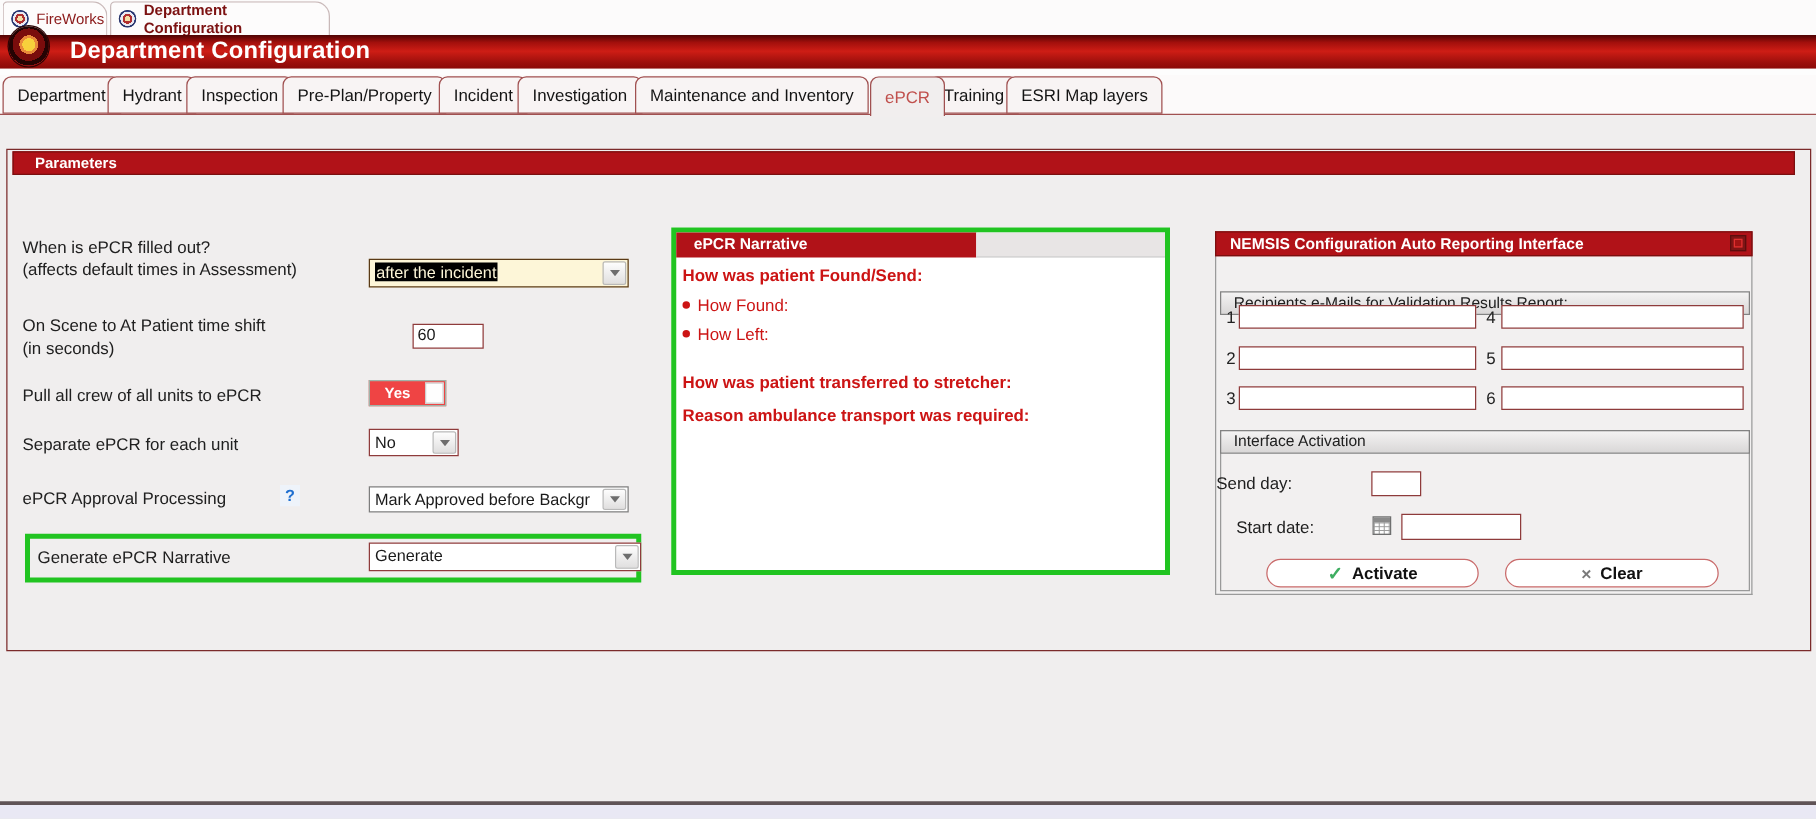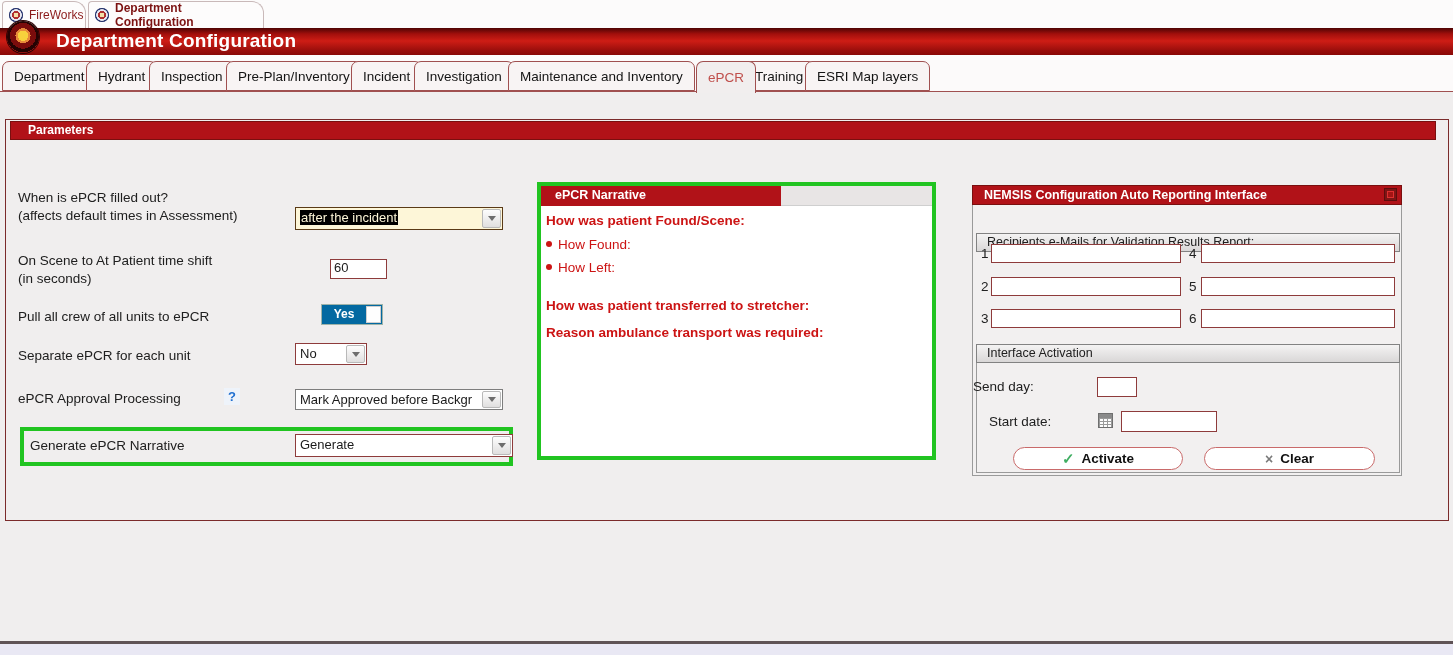--- a/index.html
+++ b/index.html
@@ -63,21 +63,21 @@
     background:linear-gradient(#fdfdfd,#e0dfdf); border:1px solid #b9b9b9; border-radius:2px;
     display:flex; align-items:center; justify-content:center;
   }
   .chev { width:0; height:0; border-left:4px solid transparent; border-right:4px solid transparent; border-top:5px solid #6d6d6d; }
   .dd1 { left:295px; top:207px; width:208px; height:23px; background:#fdf6d8; border-color:#5a3a16; }
   .sel-text { background:#000; color:#fdf6d8; padding:0 1px;text-align:center; }
   .inp { position:absolute; background:#fff; border:1px solid #8e3b3b; font-size:13px; padding:0 3px;margin-left:35px; }
   .inp-60 { left:295px; top:259px; width:57px; height:20px; }
   .toggle {
     position:absolute; left:295px; top:304px; width:62px; height:21px;
-    background:#0369a1; border:1px solid #9fb3a9; cursor:pointer;margin-left:26px;
+    background:#ef4444; border:1px solid #9fb3a9; cursor:pointer;
   }
   .toggle-label { position:absolute; left:0; right:16px; top:0; bottom:0; text-align:center; color:#fff; font-weight:bold; font-size:12px; line-height:19px; }
   .toggle-knob { position:absolute; right:1px; top:1px; width:15px; height:17px; background:#fefefe; border:1px solid #cfcfcf; }
   .dd-no { left:295px; top:343px; width:72px; height:22px; }
   .help-q { position:absolute; left:224px; top:388px; width:16px; height:17px; background:#eef3fa; color:#1f6fd0; font-weight:bold; font-size:13px; text-align:center; line-height:17px; }
   .dd-approval { left:295px; top:389px; width:208px; height:21px; border-color:#7d7d7d; }
   .hl-box { position:absolute; border:4px solid #21c421; pointer-events:none; z-index:5; }
   .hl-generate { left:20px; top:427px; width:493px; height:39px; }
   .lbl-generate { top:437px; }
   .dd-generate { left:295px; top:434px; width:218px; height:23px; z-index:6; }
@@ -167,21 +167,21 @@
     <div class="app-logo"></div>
     <div class="app-title">Department Configuration</div>
   </div>
   <div class="header-gap"></div>
 
   <div class="nav-tabs">
     <div class="nav-line"></div>
     <div class="nav-tab" style="left:2px">Department</div>
     <div class="nav-tab" style="left:86px">Hydrant</div>
     <div class="nav-tab" style="left:149px">Inspection</div>
-    <div class="nav-tab" style="left:226px">Pre-Plan/Inventory</div>
+    <div class="nav-tab" style="left:226px">Pre-Plan/Property</div>
     <div class="nav-tab" style="left:351px">Incident</div>
     <div class="nav-tab" style="left:414px">Investigation</div>
     <div class="nav-tab" style="left:508px">Maintenance and Inventory</div>
     <div class="nav-tab active" style="left:696px">ePCR</div>
     <div class="nav-tab" style="left:743px">Training</div>
     <div class="nav-tab" style="left:805px">ESRI Map layers</div>
   </div>
 
   <div class="params-box"></div>
   <div class="params-header">Parameters</div>
@@ -227,21 +227,21 @@
   <div class="dd dd-generate">
     <span>Generate</span>
     <span class="dd-btn">
         <span class="chev"></span>
       </span>
   </div>
 
   <div class="narr-panel">
     <div class="narr-header">ePCR Narrative</div>
     <div class="narr-header-rest"></div>
-    <div class="narr-line narr-bold narr-h1">How was patient Found/Scene:</div>
+    <div class="narr-line narr-bold narr-h1">How was patient Found/Send:</div>
     <div class="narr-line narr-b1"><span class="bullet-dot"></span><span>How Found:</span></div>
     <div class="narr-line narr-b2"><span class="bullet-dot"></span><span>How Left:</span></div>
     <div class="narr-line narr-bold narr-h2">How was patient transferred to stretcher:</div>
     <div class="narr-line narr-bold narr-h3">Reason ambulance transport was required:</div>
   </div>
 
   <div class="nemsis-panel">
     <div class="nemsis-header">NEMSIS Configuration Auto Reporting Interface</div>
     <div class="nemsis-close">
         <span class="nemsis-close-glyph"></span>

